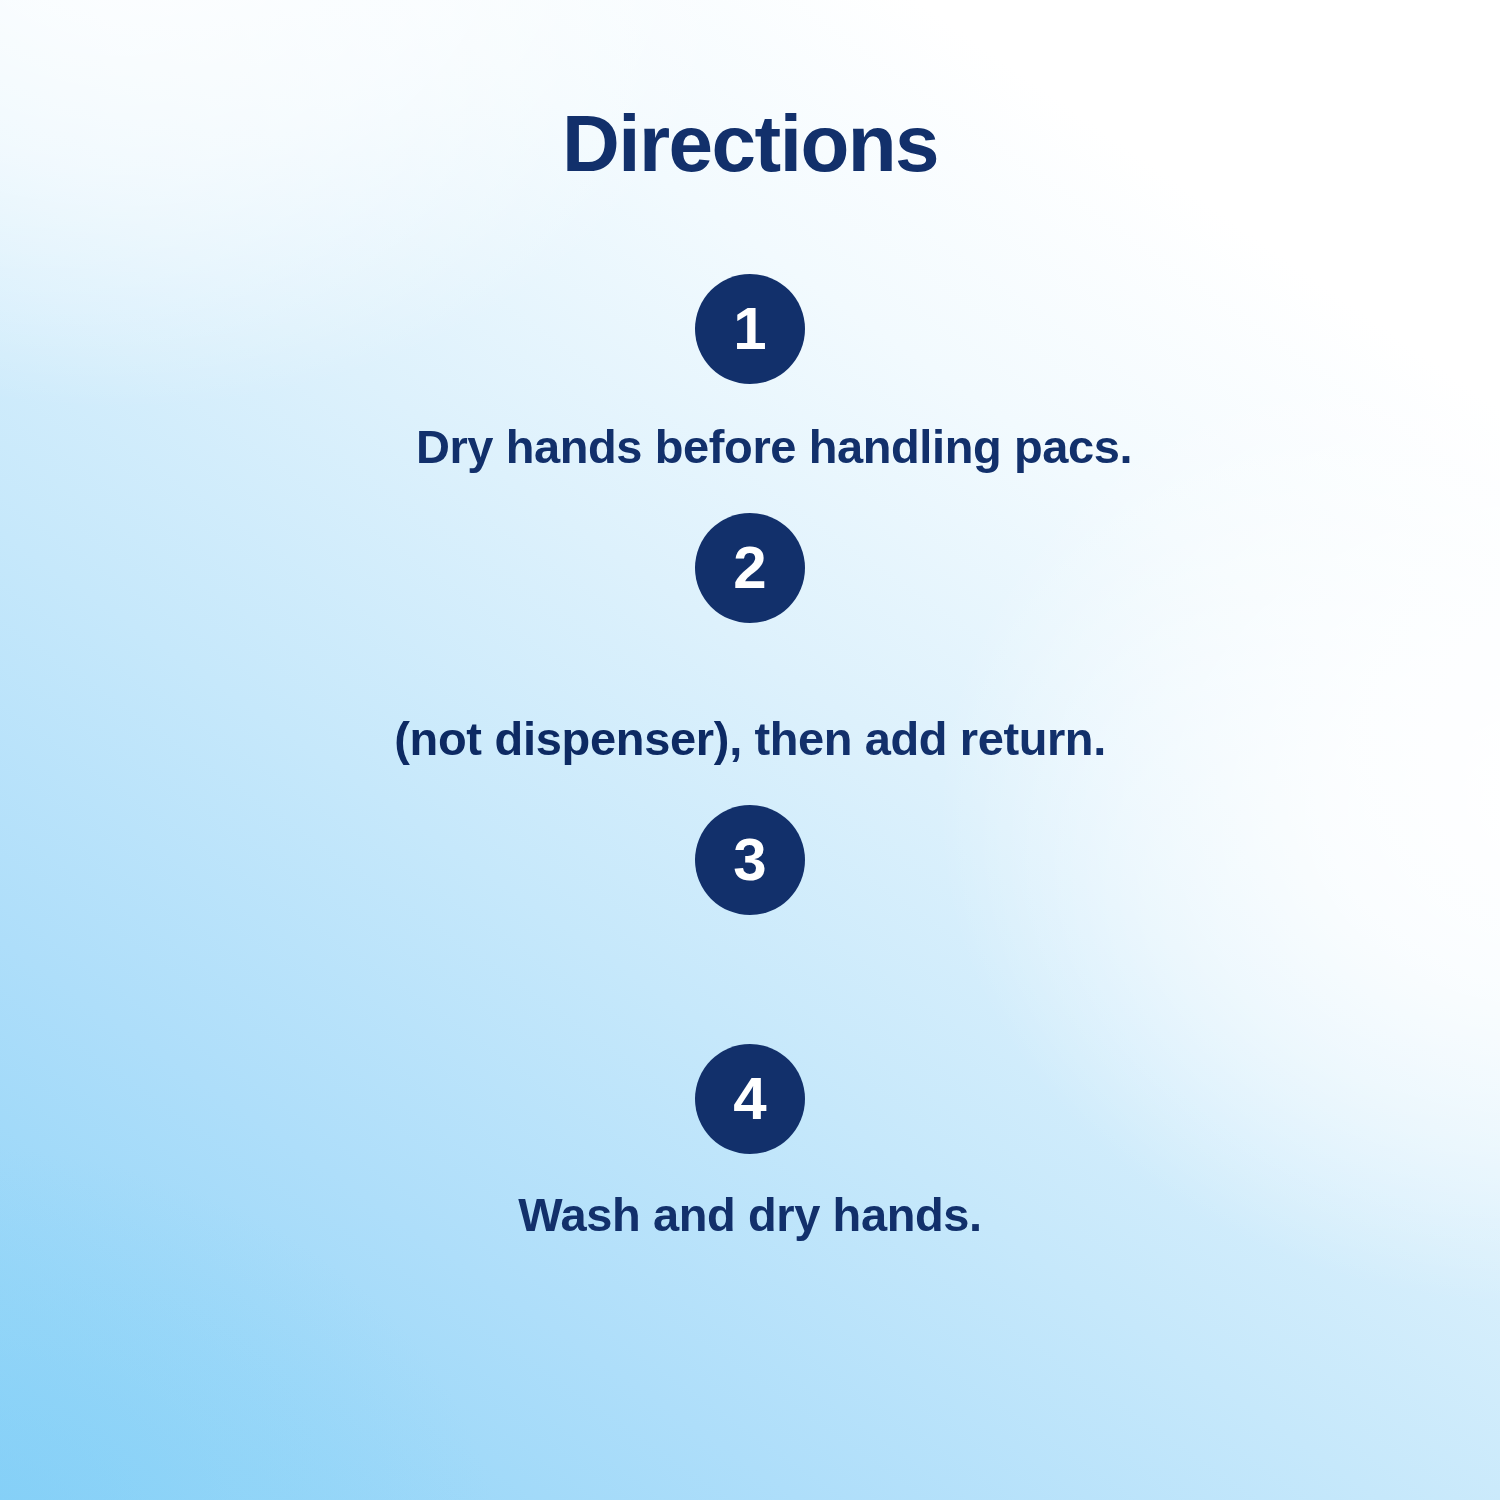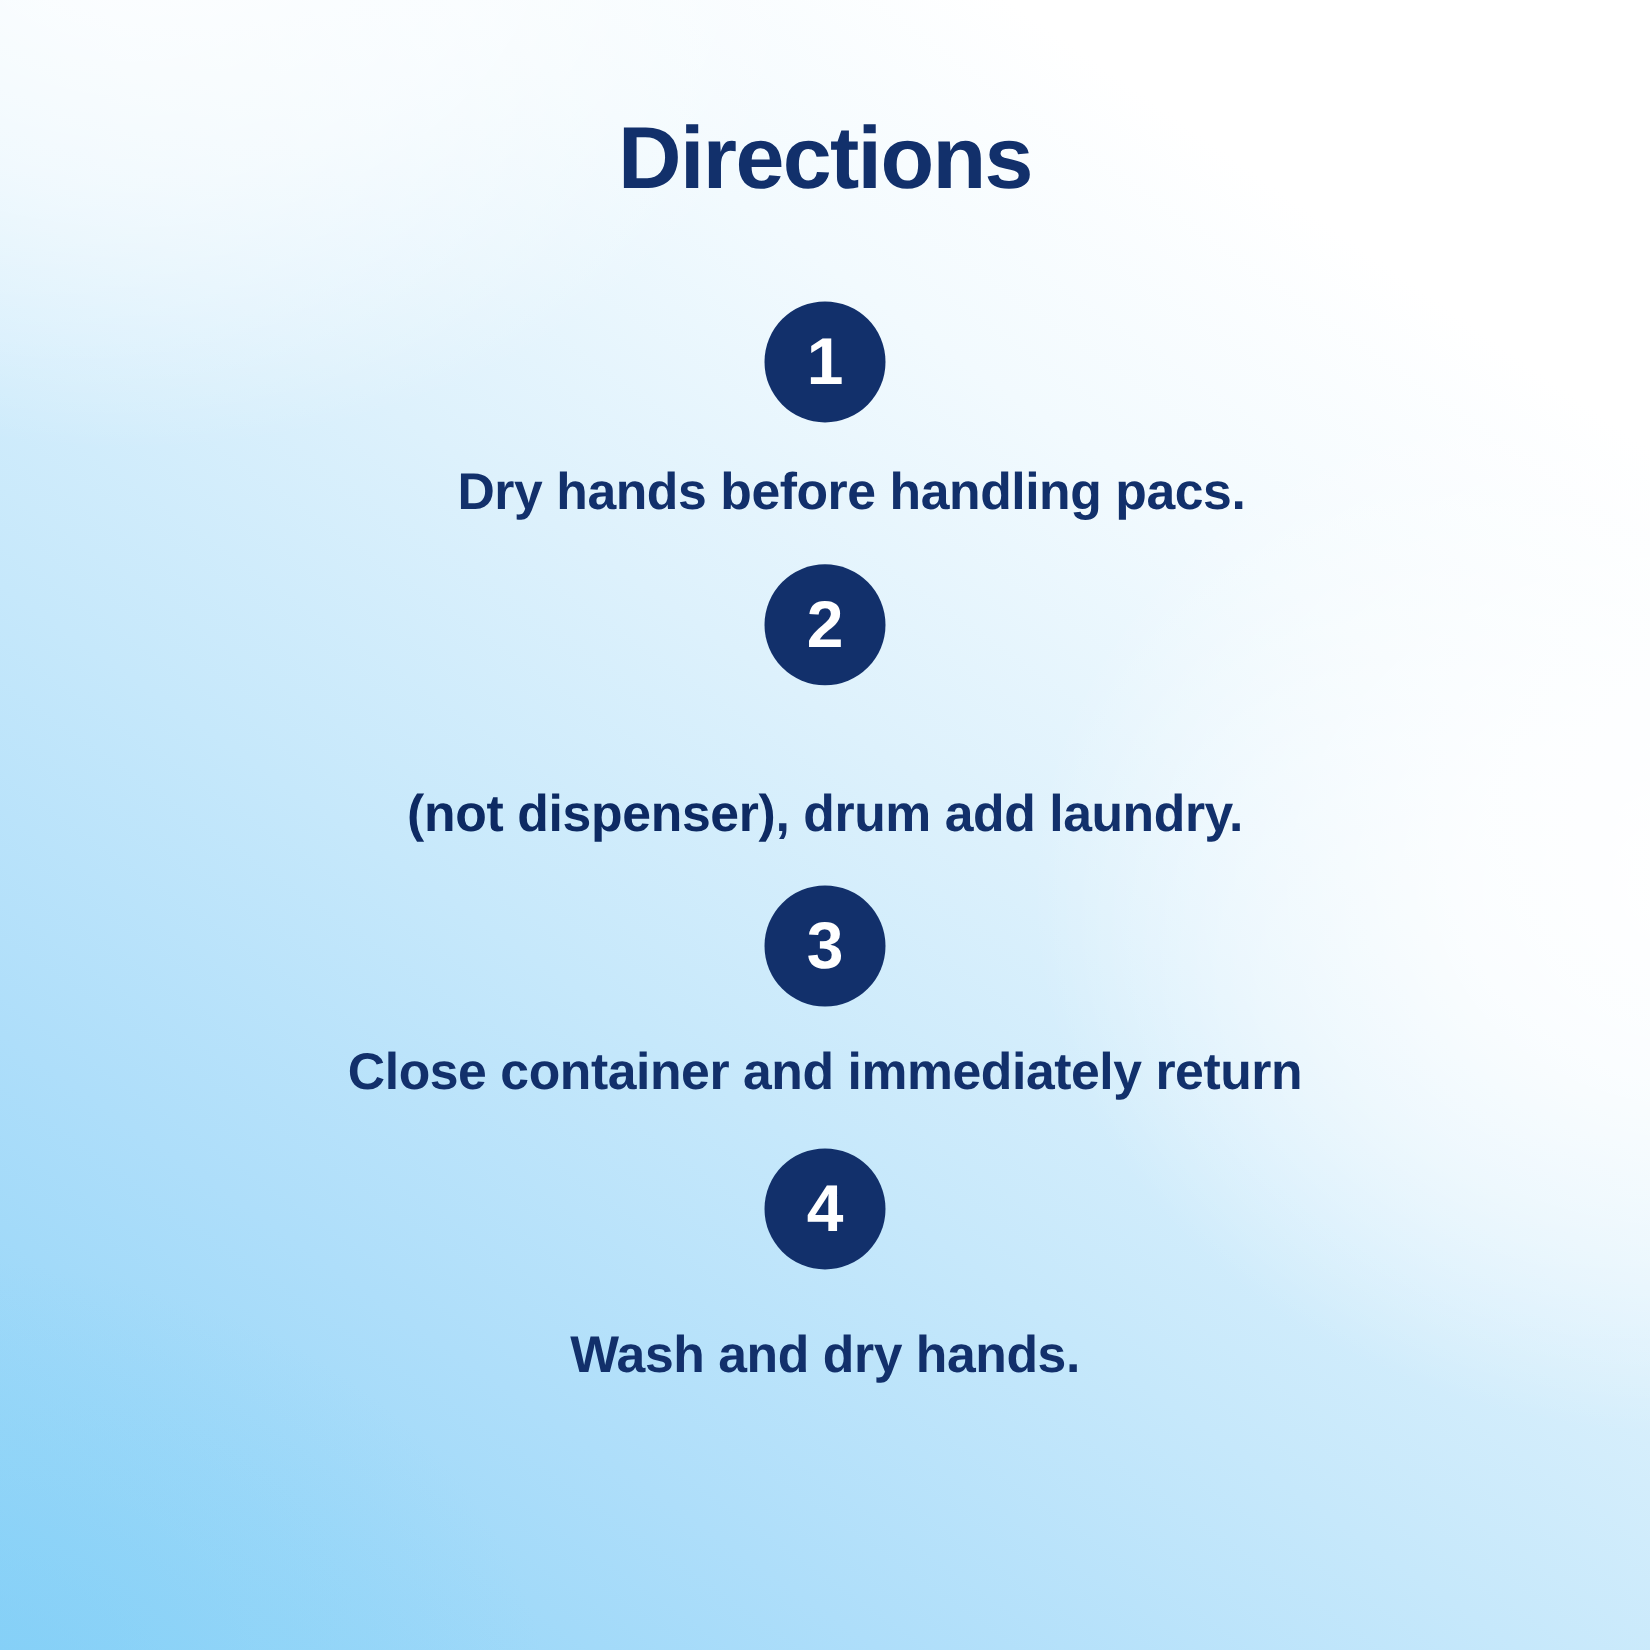--- a/index.html
+++ b/index.html
@@ -140,21 +140,21 @@
   #step-1 .step-badge { margin-top: 90px; }
   #step-1 .step-text  { margin-top: 36px; margin-left: 48px; }
 
   #step-2 .step-badge { margin-top: 38px; }
   #step-2 .step-text  { margin-top: 34px; }
 
   #step-3 .step-badge { margin-top: 38px; }
   #step-3 .step-text  { margin-top: 32px; }
 
   #step-4 .step-badge { margin-top: 42px; }
-  #step-4 .step-text  { margin-top: 50px; }
+  #step-4 .step-text  { margin-top: 34px; }
 </style>
 </head>
 <body>
 
 <div id="poster">
 
   <div id="bg-base"></div>
   <div id="bg-glow-right"></div>
   <div id="bg-glow-topleft"></div>
   <div id="bg-glow-bottomleft"></div>
@@ -169,28 +169,28 @@
         <div class="step-badge">1</div>
         <p class="step-text">
           <span>Dry hands before handling pacs.</span>
         </p>
       </div>
 
       <div class="step" id="step-2">
         <div class="step-badge">2</div>
         <p class="step-text">
           <br>
-          <span class="emph">(not dispenser)</span><span>, drum add laundry.</span>
+          <span class="emph">(not dispenser)</span><span>, then add return.</span>
         </p>
       </div>
 
       <div class="step" id="step-3">
         <div class="step-badge">3</div>
         <p class="step-text">
-          <span>Close container and immediately return</span><br>
+          <br>
         </p>
       </div>
 
       <div class="step" id="step-4">
         <div class="step-badge">4</div>
         <p class="step-text">
           <span>Wash and dry hands.</span>
         </p>
       </div>
 

